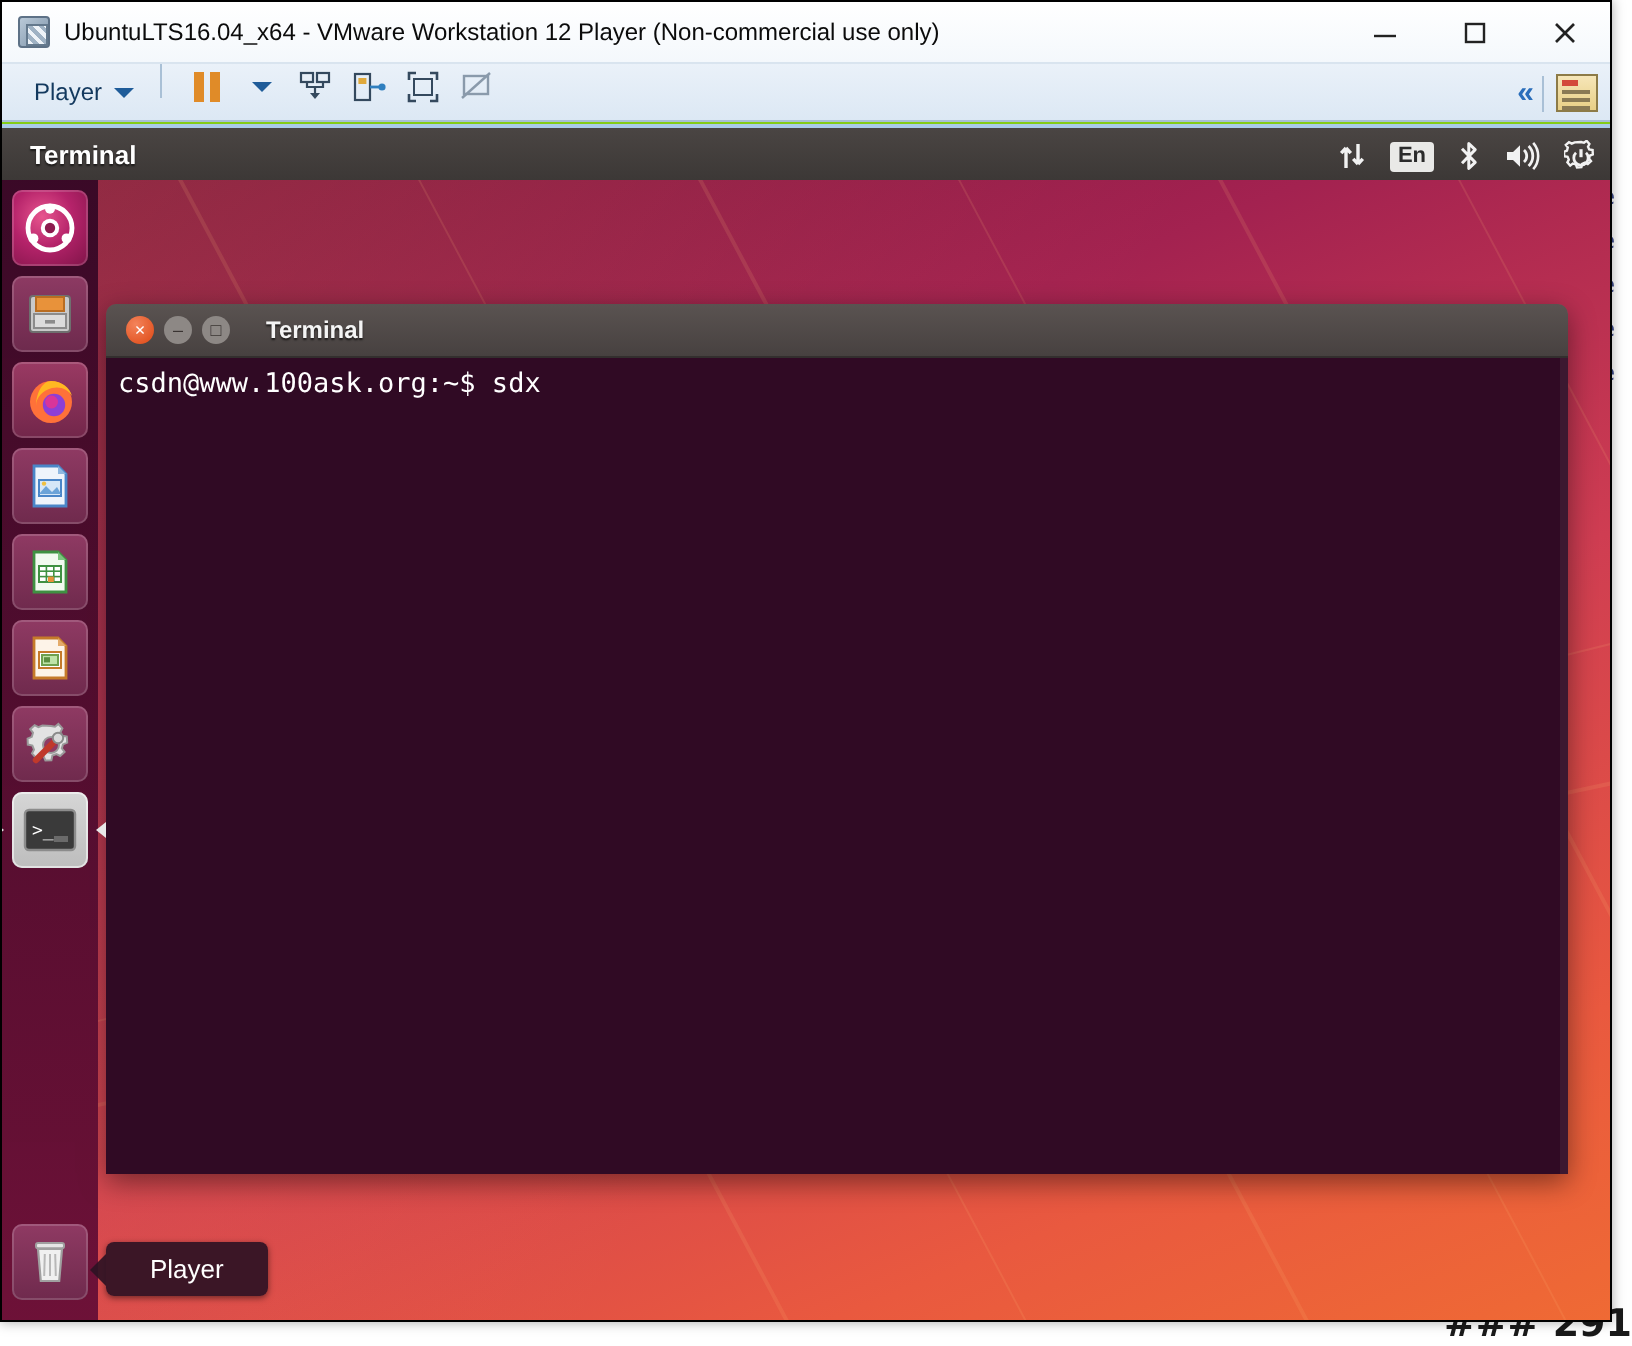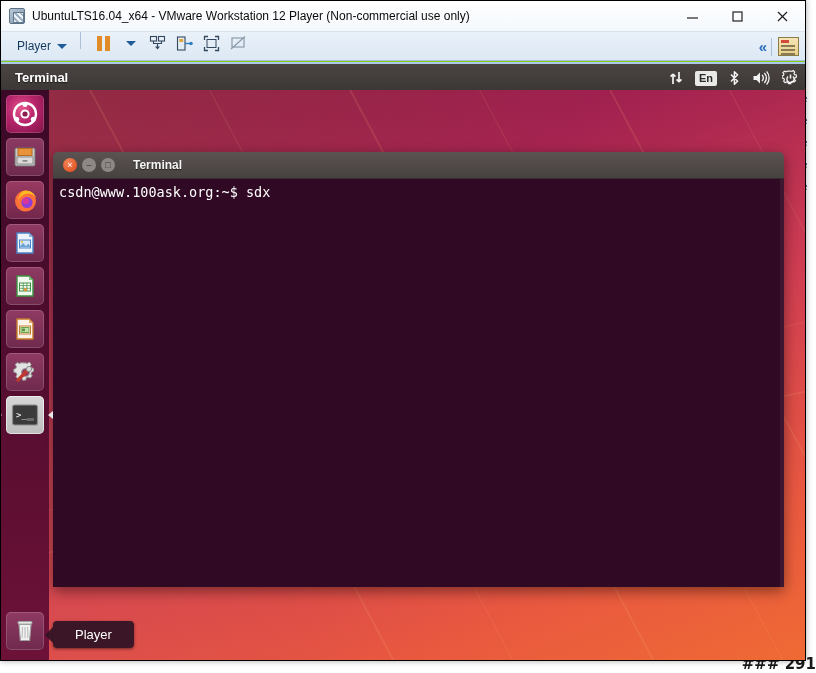--- a/index.html
+++ b/index.html
@@ -35,21 +35,21 @@
     font-size: 11px;
     color: #3a4a8a;
   }
   .bg-right-col .ln {
     height: 22px; line-height: 22px; white-space: pre; overflow: hidden;
   }
   .bg-right-col .cn { color: #222; font-size: 12px; }
   .bg-bottom-text {
     position: absolute; right: 0px; bottom: 0px;
     font-family: "DejaVu Sans", sans-serif;
-    font-size: 15px; font-weight: bold; color: #1a1a1a;
+    font-size: 19px; font-weight: bold; color: #1a1a1a;
     white-space: pre;
   }
 
   
   .vmw-window {
     position: absolute; left: 0; top: 0;
     width: 806px; height: 661px;
     background: #84cc16;
     border: 1px solid #000000;
     box-shadow: 0 0 6px rgba(0,0,0,.35);

